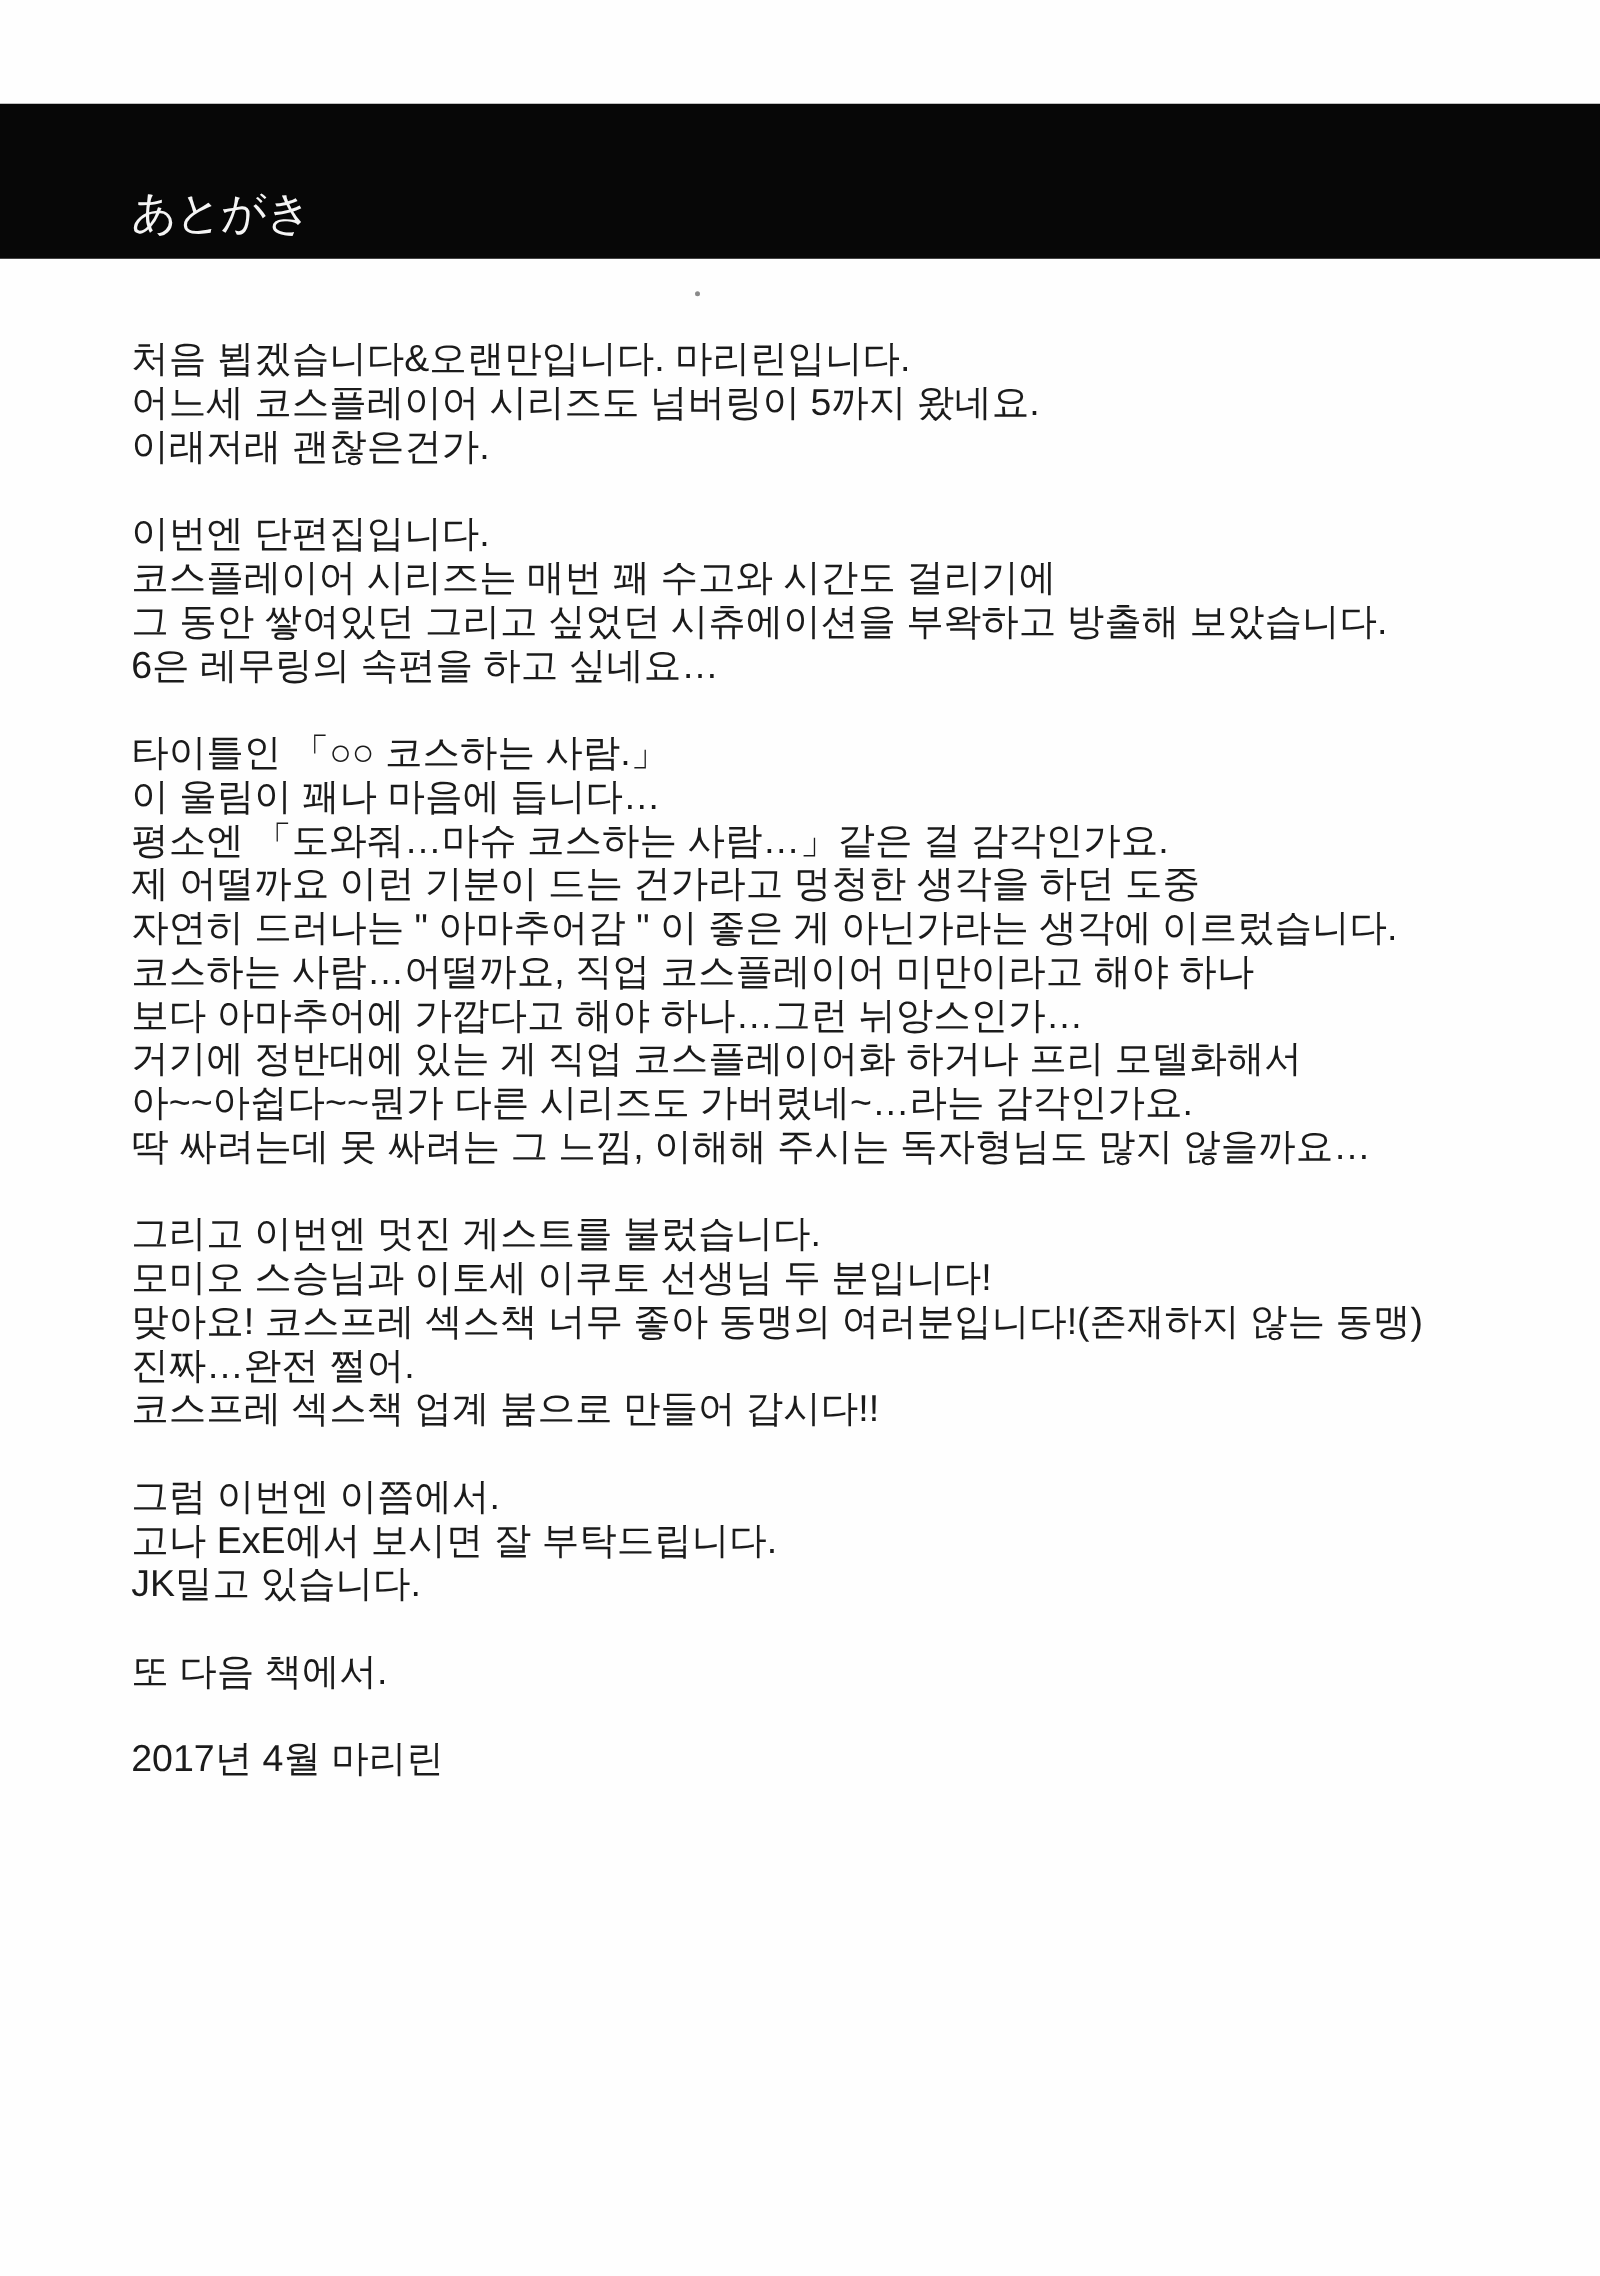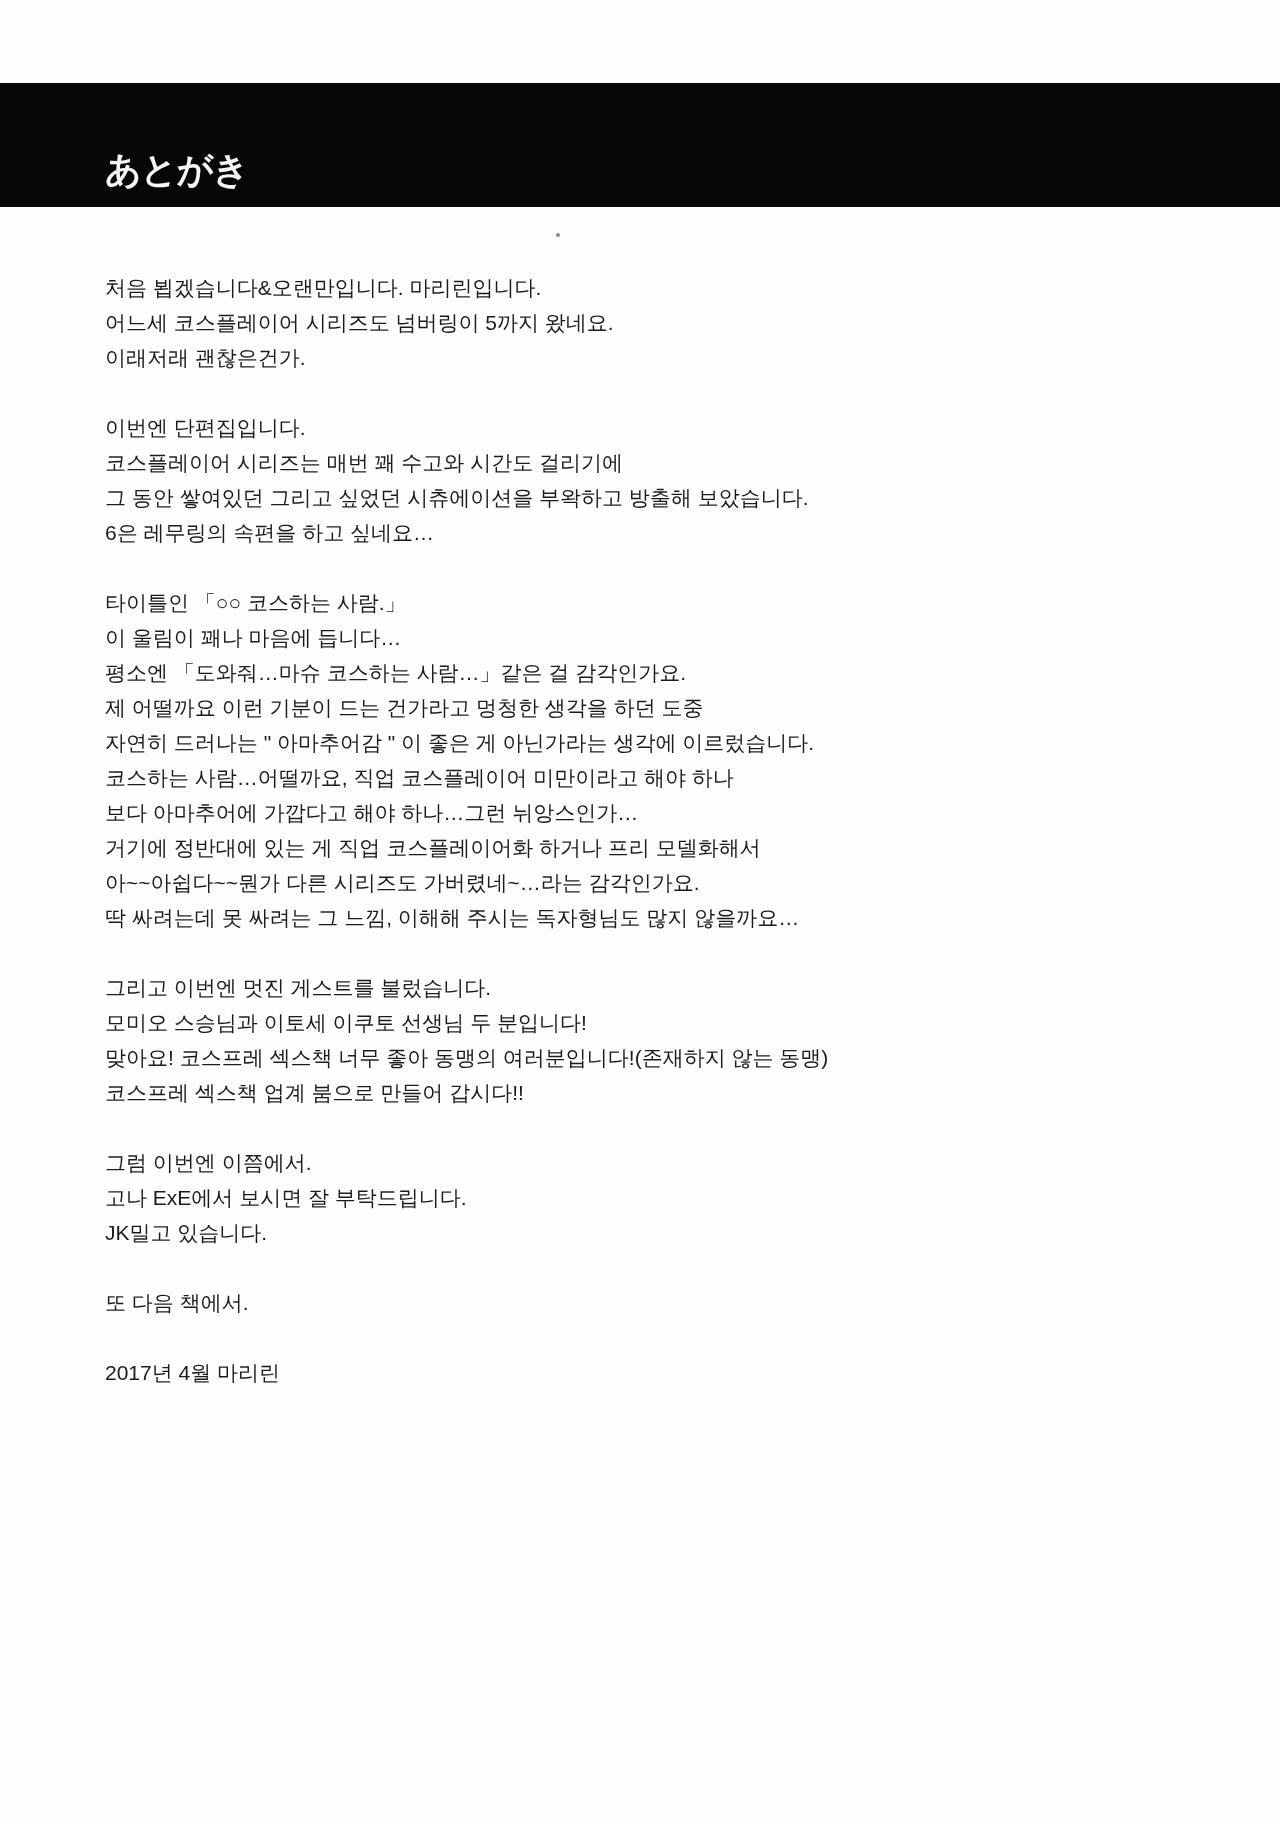--- a/index.html
+++ b/index.html
@@ -28,30 +28,30 @@
     background: #070707;
     display: flex;
     align-items: flex-end;
   }
   .header-title {
     color: #f5f5f5;
     font-size: 36px;
     letter-spacing: -1px;
     margin-left: 105px;
     margin-bottom: 12px;
-    font-weight: 700;
+    font-weight: 400;
     text-align: right;
   }
   .body-text {
     position: absolute;
     left: 105px;
     top: 270px;
     width: 845px;
     color: #1b1b1b;
-    font-size: 21px;
+    font-size: 30px;
     line-height: 35px;
     font-weight: 500;
   }
   .para {
     margin: 0 0 35px 0;
   }
   .para:last-child {
     margin-bottom: 0;
   }
   .line {
@@ -109,20 +109,21 @@
       <div class="line">보다 아마추어에 가깝다고 해야 하나…그런 뉘앙스인가…</div>
       <div class="line">거기에 정반대에 있는 게 직업 코스플레이어화 하거나 프리 모델화해서</div>
       <div class="line">아~~아쉽다~~뭔가 다른 시리즈도 가버렸네~…라는 감각인가요.</div>
       <div class="line">딱 싸려는데 못 싸려는 그 느낌, 이해해 주시는 독자형님도 많지 않을까요…</div>
     </div>
 
     <div class="para">
       <div class="line">그리고 이번엔 멋진 게스트를 불렀습니다.</div>
       <div class="line">모미오 스승님과 이토세 이쿠토 선생님 두 분입니다!</div>
       <div class="line">맞아요! 코스프레 섹스책 너무 좋아 동맹의 여러분입니다!(존재하지 않는 동맹)</div>
+      <div class="line">진짜…완전 쩔어.</div>
       <div class="line">코스프레 섹스책 업계 붐으로 만들어 갑시다!!</div>
     </div>
 
     <div class="para">
       <div class="line">그럼 이번엔 이쯤에서.</div>
       <div class="line">고나 ExE에서 보시면 잘 부탁드립니다.</div>
       <div class="line">JK밀고 있습니다.</div>
     </div>
 
     <div class="para">

